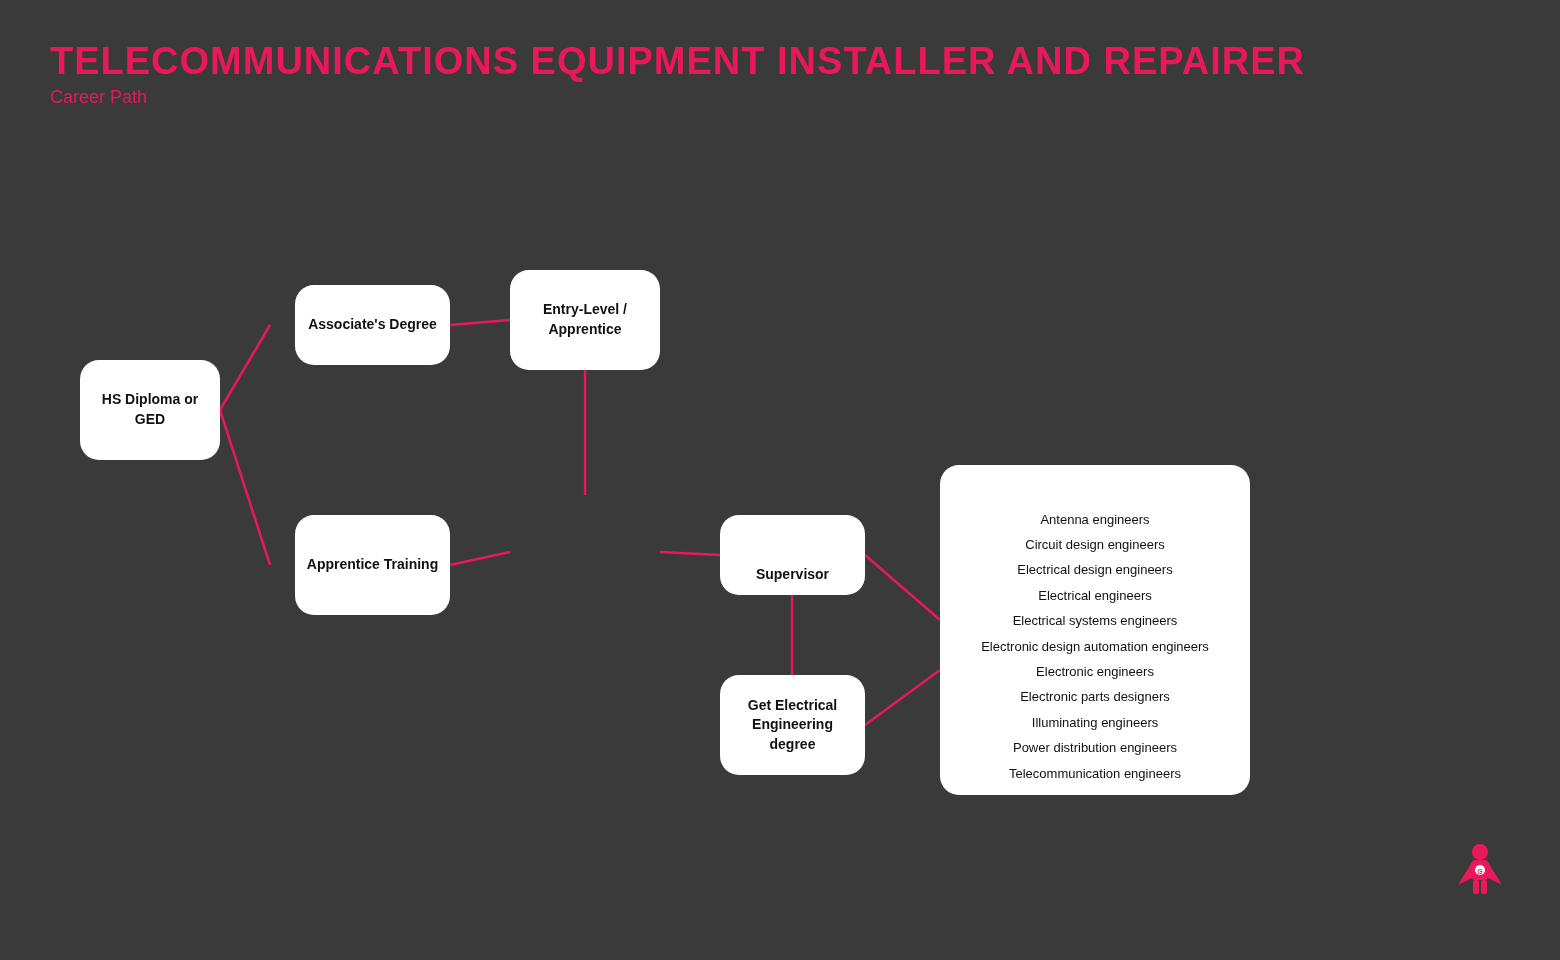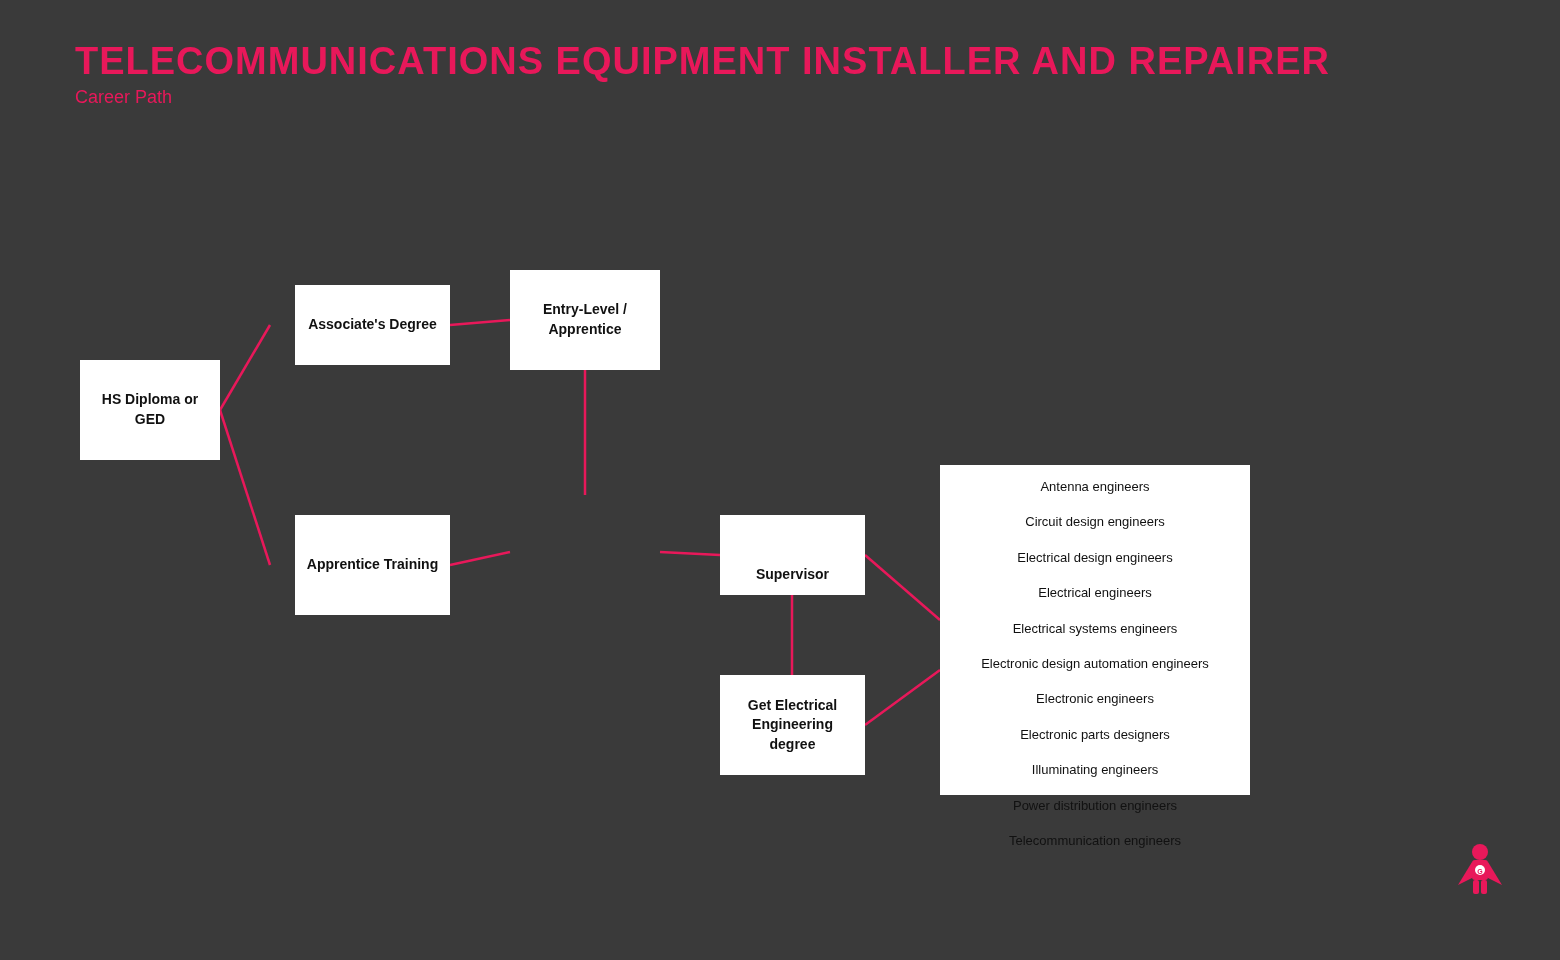--- a/index.html
+++ b/index.html
@@ -5,21 +5,21 @@
     * { box-sizing: border-box; margin: 0; padding: 0; }
     body {
       background-color: #3a3a3a;
       font-family: 'Arial', sans-serif;
       width: 1560px;
       height: 960px;
       overflow: hidden;
       position: relative;
     }
     .header {
-      padding: 40px 50px 8px 75px;
+      padding: 40px 50px 8px 50px;
     }
     .main-title {
       color: #e8185a;
       font-size: 38px;
       font-weight: 900;
       letter-spacing: 1px;
       text-transform: uppercase;
     }
     .subtitle {
       color: #e8185a;
@@ -46,20 +46,21 @@
       background: #fff;
       display: flex;
       align-items: center;
       justify-content: center;
       text-align: center;
       font-size: 14px;
       font-weight: 600;
       color: #111;
       line-height: 1.4;
       padding: 10px;
+      border-radius: 19px;
     }
     
     #node-hs {
       left: 80px; top: 230px;
       width: 140px; height: 100px;
     }
     #node-assoc {
       left: 295px; top: 155px;
       width: 155px; height: 80px; text-align: right;
     }
@@ -80,22 +81,22 @@
       width: 145px; height: 80px; align-items: flex-end;
     }
     #node-degree {
       left: 720px; top: 545px;
       width: 145px; height: 100px;
     }
     #node-list {
       left: 940px; top: 335px;
       width: 310px; height: 330px;
       flex-direction: column;
-      justify-content: flex-start;
-      gap: 12px;
+      justify-content: flex-end;
+      gap: 2px;
       font-size: 13px;
       font-weight: 400;
       line-height: 1.8;
     }
     .list-item {
       width: 100%;
       text-align: center;
     }
     
     .logo {

